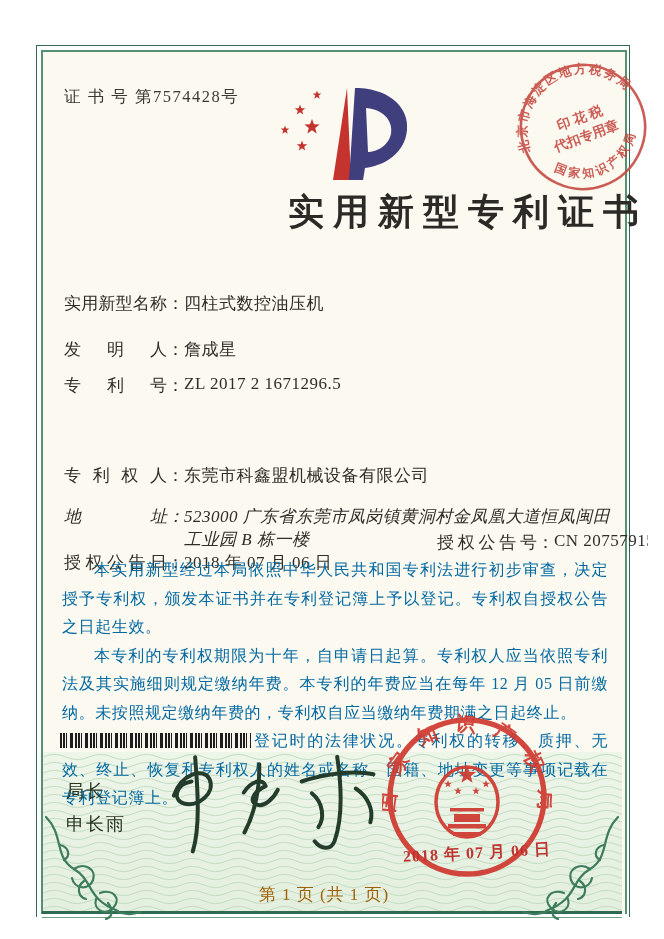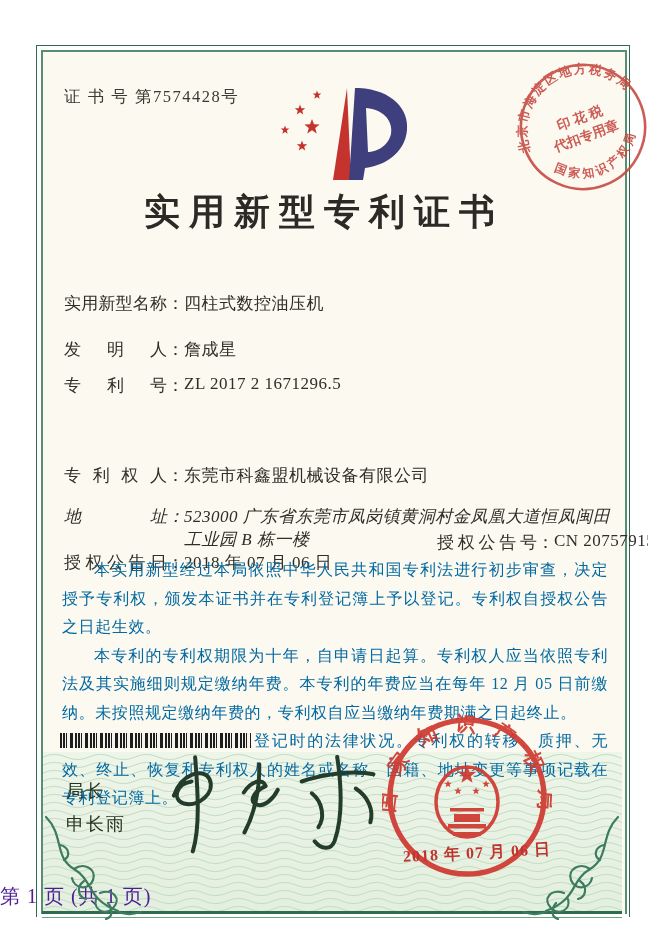--- a/index.html
+++ b/index.html
@@ -15,21 +15,21 @@
   .bottom-line-2{position:absolute;left:42px;top:917px;width:580px;border-top:1px solid #6fa184;}
   
   .green-zone{position:absolute;left:43px;top:752px;width:579px;height:159px;z-index:1;
               background:linear-gradient(#eef5e9,#e3efdf);}
   .green-zone svg{position:absolute;left:0;top:0;}
   .corner-flourish{position:absolute;z-index:3;}
   
   .cert-no{position:absolute;left:64px;top:86px;font-size:16.5px;letter-spacing:1.5px;color:#3b3933;z-index:2;}
   .logo{position:absolute;left:273px;top:82px;z-index:2;}
   .tax-stamp{position:absolute;left:506px;top:50px;transform:rotate(-20deg);opacity:.88;z-index:2;}
-  .title{position:absolute;left:0;right:0;top:188px;text-align:center;font-size:36px;font-weight:600;
+  .title{position:absolute;left:0;right:0;top:188px;text-align:right;font-size:36px;font-weight:600;
          letter-spacing:9px;color:#2c2a26;z-index:2;}
   
   .row{position:absolute;left:64px;font-size:17px;color:#302e29;z-index:2;white-space:pre-line;}
   .field-label{display:inline-block;width:103px;text-align:justify;text-align-last:justify;
                text-justify:inter-character;vertical-align:top;}
   .colon{vertical-align:top;}
   .field-value{display:inline-block;vertical-align:top;max-width:445px;letter-spacing:.5px;}
   .grant-right{position:absolute;left:373px;top:0;white-space:nowrap;}
   
   .body-text{position:absolute;left:62px;top:556px;width:546px;z-index:2;font-size:16px;line-height:28.5px;
@@ -40,22 +40,22 @@
            background:linear-gradient(#222,#222);
            background:repeating-linear-gradient(90deg,#1d1d1d 0 2px,#f6f4ea 2px 3px,#1d1d1d 3px 5px,#f6f4ea 5px 6px,#1d1d1d 6px 7px,#f6f4ea 7px 10px,#1d1d1d 10px 13px,#f6f4ea 13px 15px);}
   .sig-role{position:absolute;left:66px;top:779px;font-size:18px;color:#27331f;z-index:2;
             font-family:"Liberation Sans","DejaVu Sans",sans-serif;letter-spacing:2px;}
   .sig-name{position:absolute;left:66px;top:812px;font-size:18px;color:#27331f;z-index:2;
             font-family:Liberation Mono, monospace;letter-spacing:2px;}
   .sig-scrawl{position:absolute;left:152px;top:746px;z-index:2;transform:rotate(-1deg);}
   .seal{position:absolute;left:382px;top:712px;z-index:2;opacity:.93;}
   .seal-date{position:absolute;left:388px;top:843px;width:178px;text-align:center;z-index:2;
              color:#c03430;font-size:16px;font-weight:600;letter-spacing:1px;transform:rotate(-3deg);}
-  .page-footer{position:absolute;left:0;right:0;top:883px;font-size:20px;
-               letter-spacing:1px;color:#4c1d95;z-index:2;}
+  .page-footer{position:absolute;left:0;right:0;top:883px;text-align:center;font-size:17px;
+               letter-spacing:1px;color:#a16207;z-index:2;}
 </style>
 </head>
 <body>
 
 <div id="cert">
 
   <div class="frame-outer"></div>
   <div class="frame-inner"></div>
   <div class="bottom-line-1"></div>
   <div class="bottom-line-2"></div>

